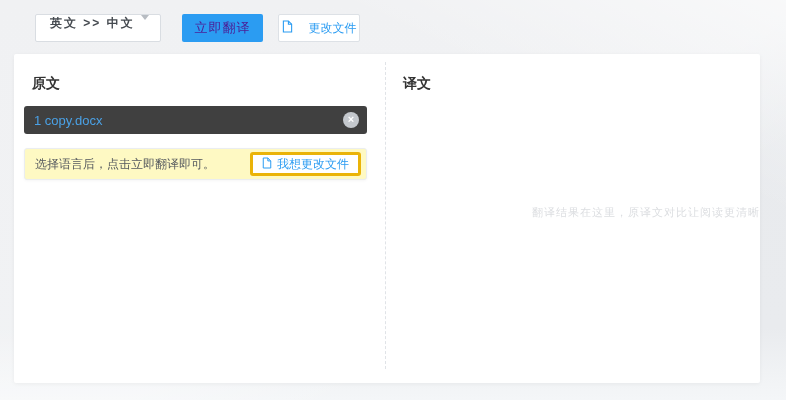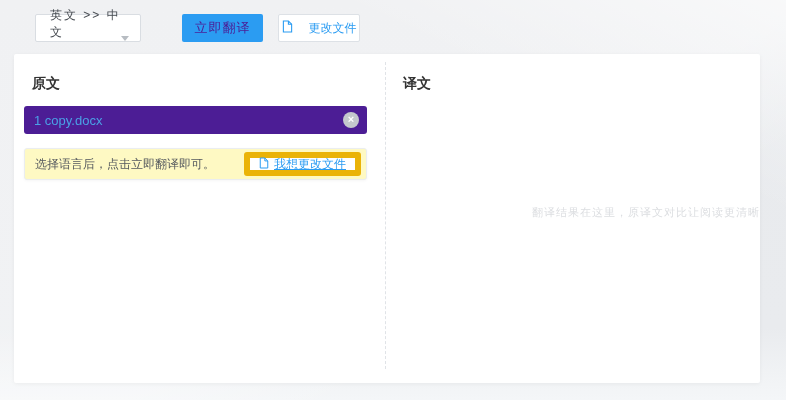--- a/index.html
+++ b/index.html
@@ -8,23 +8,23 @@
     font-family: "Liberation Sans", "DejaVu Sans", sans-serif;
     position: relative;
     background:
       linear-gradient(205deg, rgba(255,255,255,0.55) 0%, rgba(255,255,255,0.0) 28%),
       linear-gradient(150deg, rgba(255,255,255,0.35) 55%, rgba(255,255,255,0.0) 70%),
       linear-gradient(180deg, #e8eaed 0%, #e9ebee 82%, #f2f4f6 96%, #f4f6f8 100%);
   }
 
   
   .lang-select {
-    position: absolute; left: 35px; top: 14px; width: 106px; height: 28px;
+    position: absolute; left: 35px; top: 14px; width: 126px; height: 28px;
     background: #fff; border: 1px solid #d9dde2; border-radius: 2px;
-    display: flex; align-items: flex-end; cursor: pointer;
+    display: flex; align-items: flex-start; cursor: pointer; font-weight: bold;
   }
   .lang-select .value {
     margin-left: 14px; font-size: 12px; color: #454a50; letter-spacing: 2px;
   }
   .caret {
     margin-left: auto; margin-right: 11px;
     width: 0; height: 0;
     border-left: 4px solid transparent; border-right: 4px solid transparent;
     border-top: 5px solid #b7bcc2;
   }
@@ -54,46 +54,45 @@
   .divider {
     position: absolute; left: 371px; top: 8px; bottom: 14px; width: 0;
     border-left: 1px dashed #e0e3e7;
   }
   .panel-title {
     margin: 21px 0 0 18px; font-size: 14px; font-weight: bold; color: #333;
   }
 
   .file-row {
     margin: 13px 18px 0 10px; height: 28px;
-    background: #4c1d95; border-radius: 3px;
+    background: #404040; border-radius: 3px;
     display: flex; align-items: center;
   }
   .file-name { margin-left: 10px; font-size: 13px; color: #4aa1e6; }
   .close-btn {
     margin-left: auto; margin-right: 8px;
     width: 16px; height: 16px; border-radius: 50%;
     background: #c4c8cd; color: #fff;
     font-size: 11px; line-height: 15px; text-align: center; font-weight: bold;
     cursor: pointer; user-select: none;
   }
 
   .hint-row {
     margin: 14px 18px 0 10px; height: 32px;
     background: #fef9c3; border: 1px solid #eaedf0; border-radius: 3px;
     box-shadow: 0 1px 3px rgba(0,0,0,0.04);
     display: flex; align-items: center;
   }
   .hint-text { margin-left: 10px; font-size: 12px; color: #55595e; }
   .btn-inline {
     margin-left: auto; margin-right: 5px; height: 24px; padding: 0 9px;
-    background: #fff; border: 6px solid #eab308; border-radius: 3px;
+    background: #fff; border: 3px solid #eab308; border-radius: 3px;
     color: #2b9cf2; font-size: 12px;
     display: flex; align-items: center; gap: 5px; cursor: pointer;
     font-family: inherit;
-    text-decoration: underline;
   }
 
   .placeholder {
     margin-top: 112px; text-align: right;
     font-size: 11px; color: #dcdee1; letter-spacing: 1px;
   }
 
   .doc-icon { display: inline-block; flex: 0 0 auto; }
 </style>
 </head>

